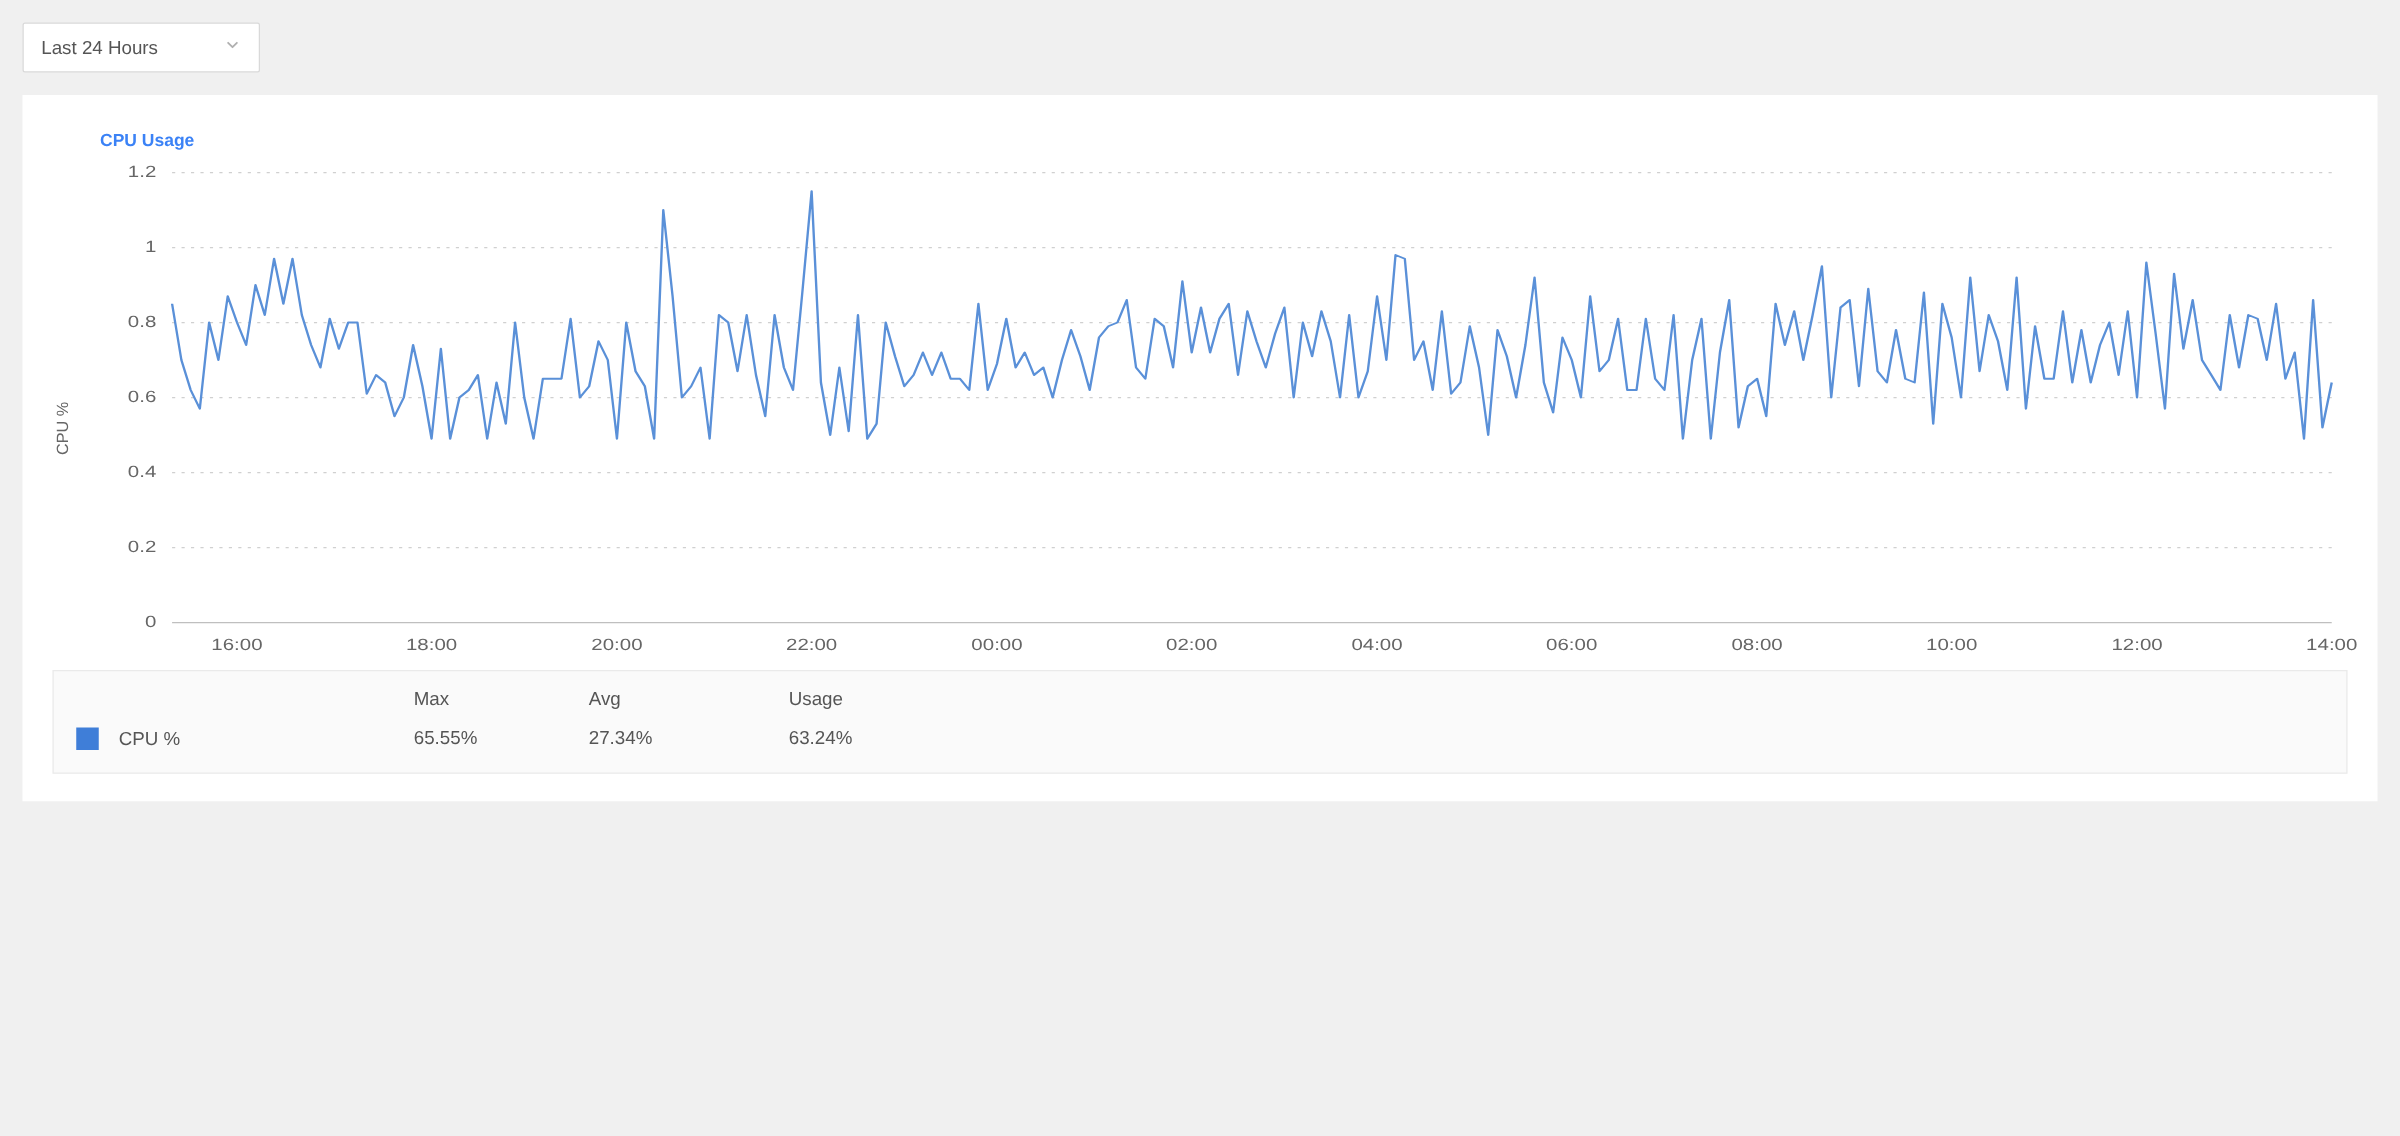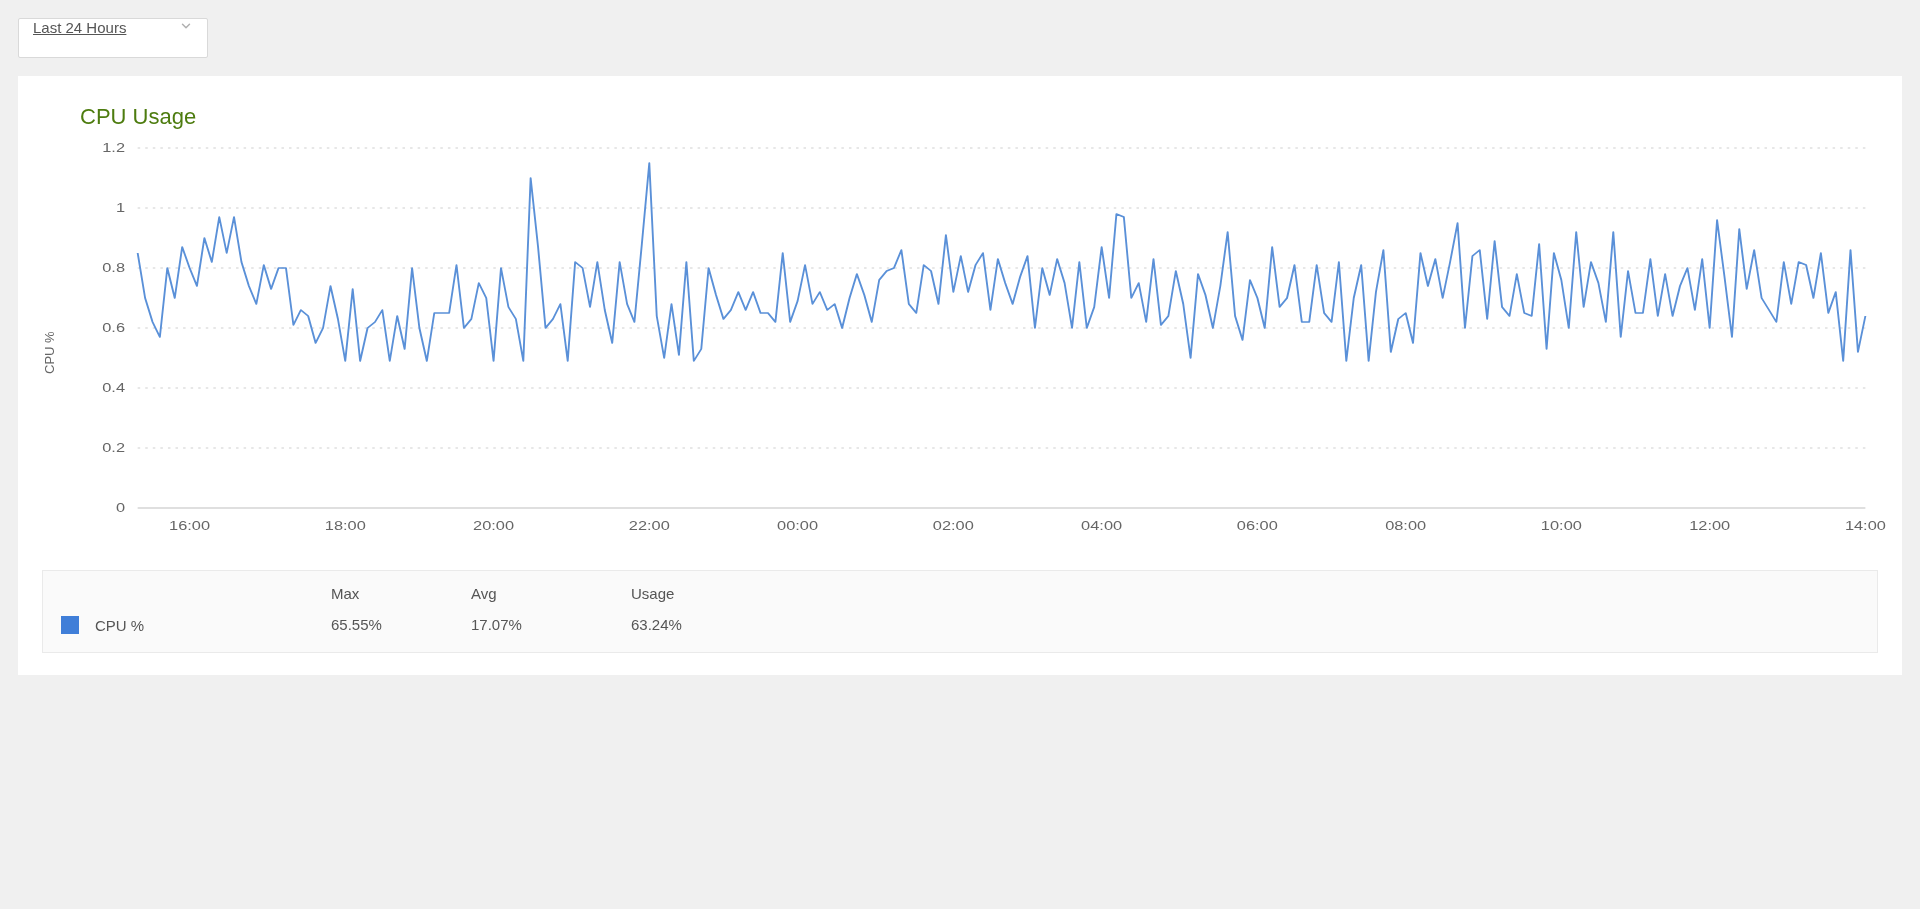--- a/index.html
+++ b/index.html
@@ -8,44 +8,44 @@
     padding: 0;
     font-family: -apple-system, BlinkMacSystemFont, "Segoe UI", "Helvetica Neue", Arial, sans-serif;
     background: #f0f0f0;
     color: #333;
   }
   .page {
     padding: 18px;
   }
   .timerange-select {
     display: inline-flex;
+    align-items: center;
     justify-content: space-between;
     width: 190px;
     height: 40px;
     padding: 0 14px;
     background: #fff;
     border: 1px solid #d9d9d9;
     border-radius: 2px;
     font-size: 15px;
     color: #555;
     cursor: pointer;
     margin-bottom: 18px;
-    text-decoration: underline;
   }
   .timerange-select .chevron {
     color: #b0b0b0;
   }
   .panel {
     background: #fff;
     padding: 28px 24px 22px 24px;
   }
   .panel-title {
-    font-size: 22px;
-    font-weight: 400;
-    color: #4d7c0f;
+    font-size: 14px;
+    font-weight: 700;
+    color: #3b82f6;
     margin: 0 0 8px 38px;
   }
   .chart-wrap {
     position: relative;
     display: flex;
     align-items: stretch;
   }
   .y-axis-label {
     writing-mode: vertical-rl;
     transform: rotate(180deg);
@@ -73,21 +73,21 @@
     font-size: 13px;
     fill: #666;
   }
   .series-line {
     fill: none;
     stroke: #5a90d8;
     stroke-width: 1.5;
     stroke-linejoin: round;
   }
   .legend-box {
-    margin-top: 32px;
+    margin-top: 8px;
     border: 1px solid #eaeaea;
     background: #fafafa;
     padding: 14px 18px 18px 18px;
   }
   .legend-table {
     display: grid;
     grid-template-columns: 270px 140px 160px 160px;
     row-gap: 14px;
     font-size: 15px;
     color: #555;
@@ -162,19 +162,19 @@
         <div></div>
         <div class="legend-header">Max</div>
         <div class="legend-header">Avg</div>
         <div class="legend-header">Usage</div>
 
         <div class="legend-name">
           <span class="legend-swatch"></span>
           <span>CPU %</span>
         </div>
         <div>65.55%</div>
-        <div>17.07%</div>
+        <div>27.34%</div>
         <div>63.24%</div>
       </div>
     </div>
   </div>
 
 </div>
 
 </body></html>

